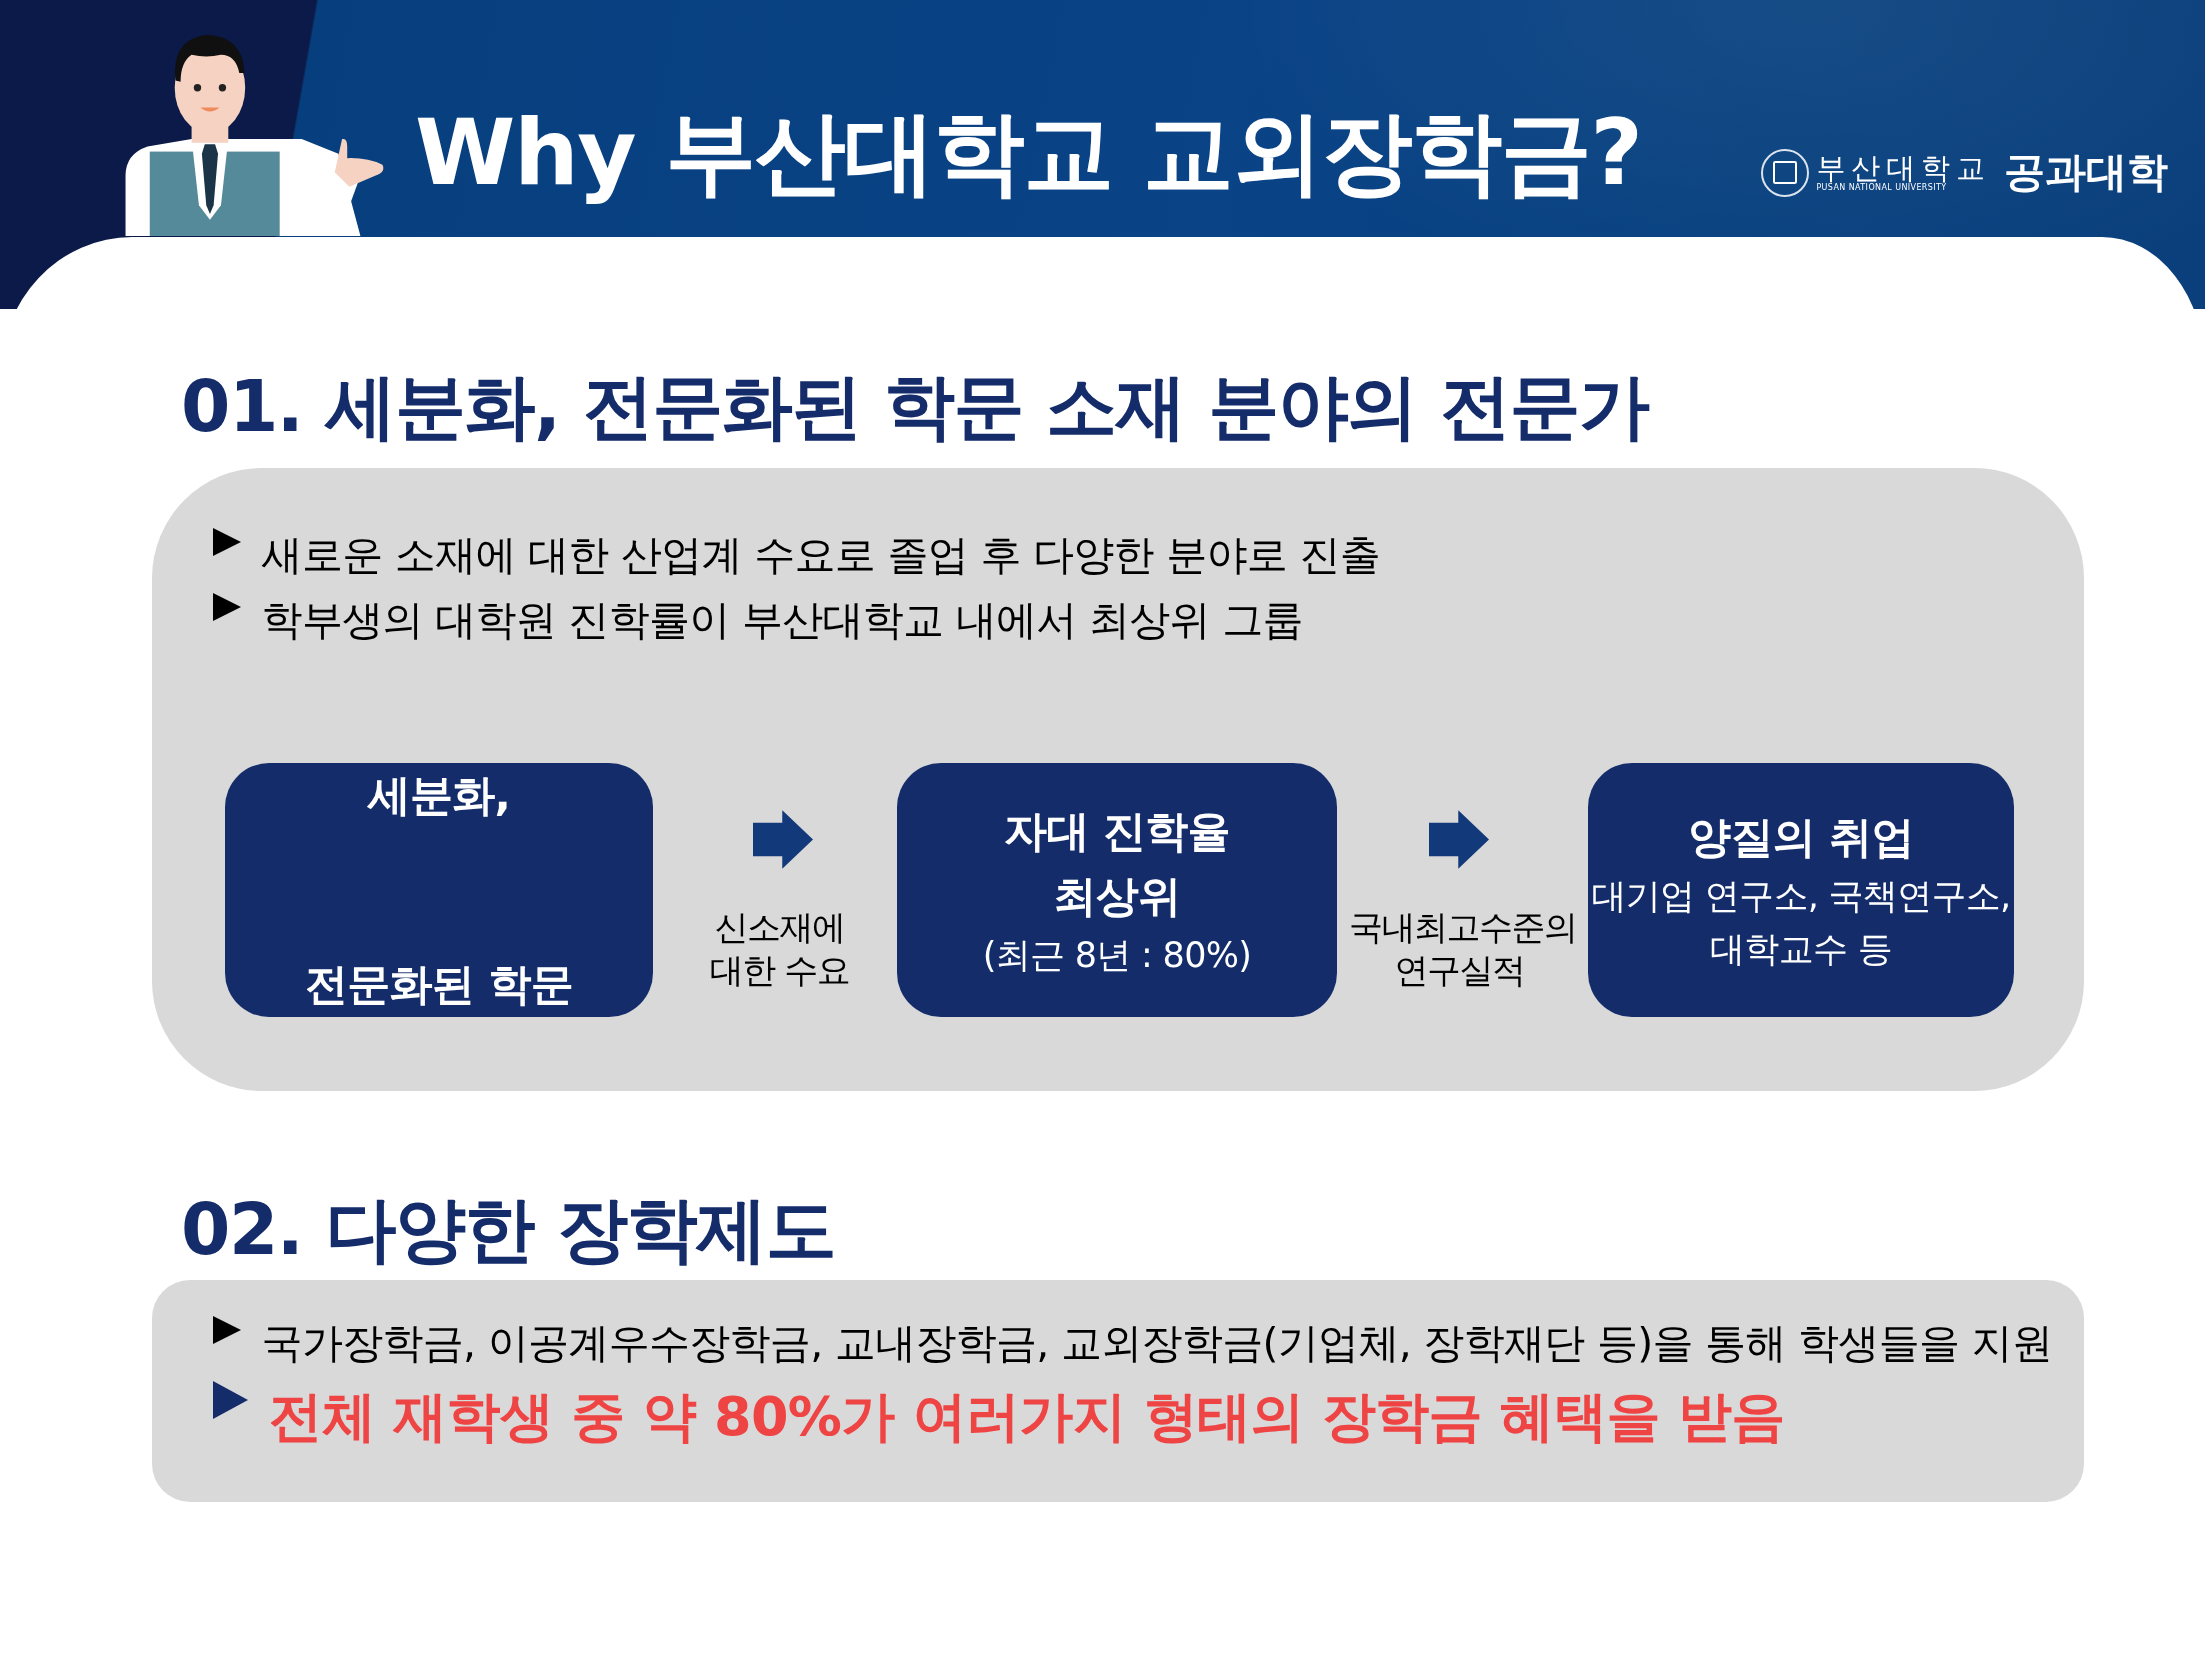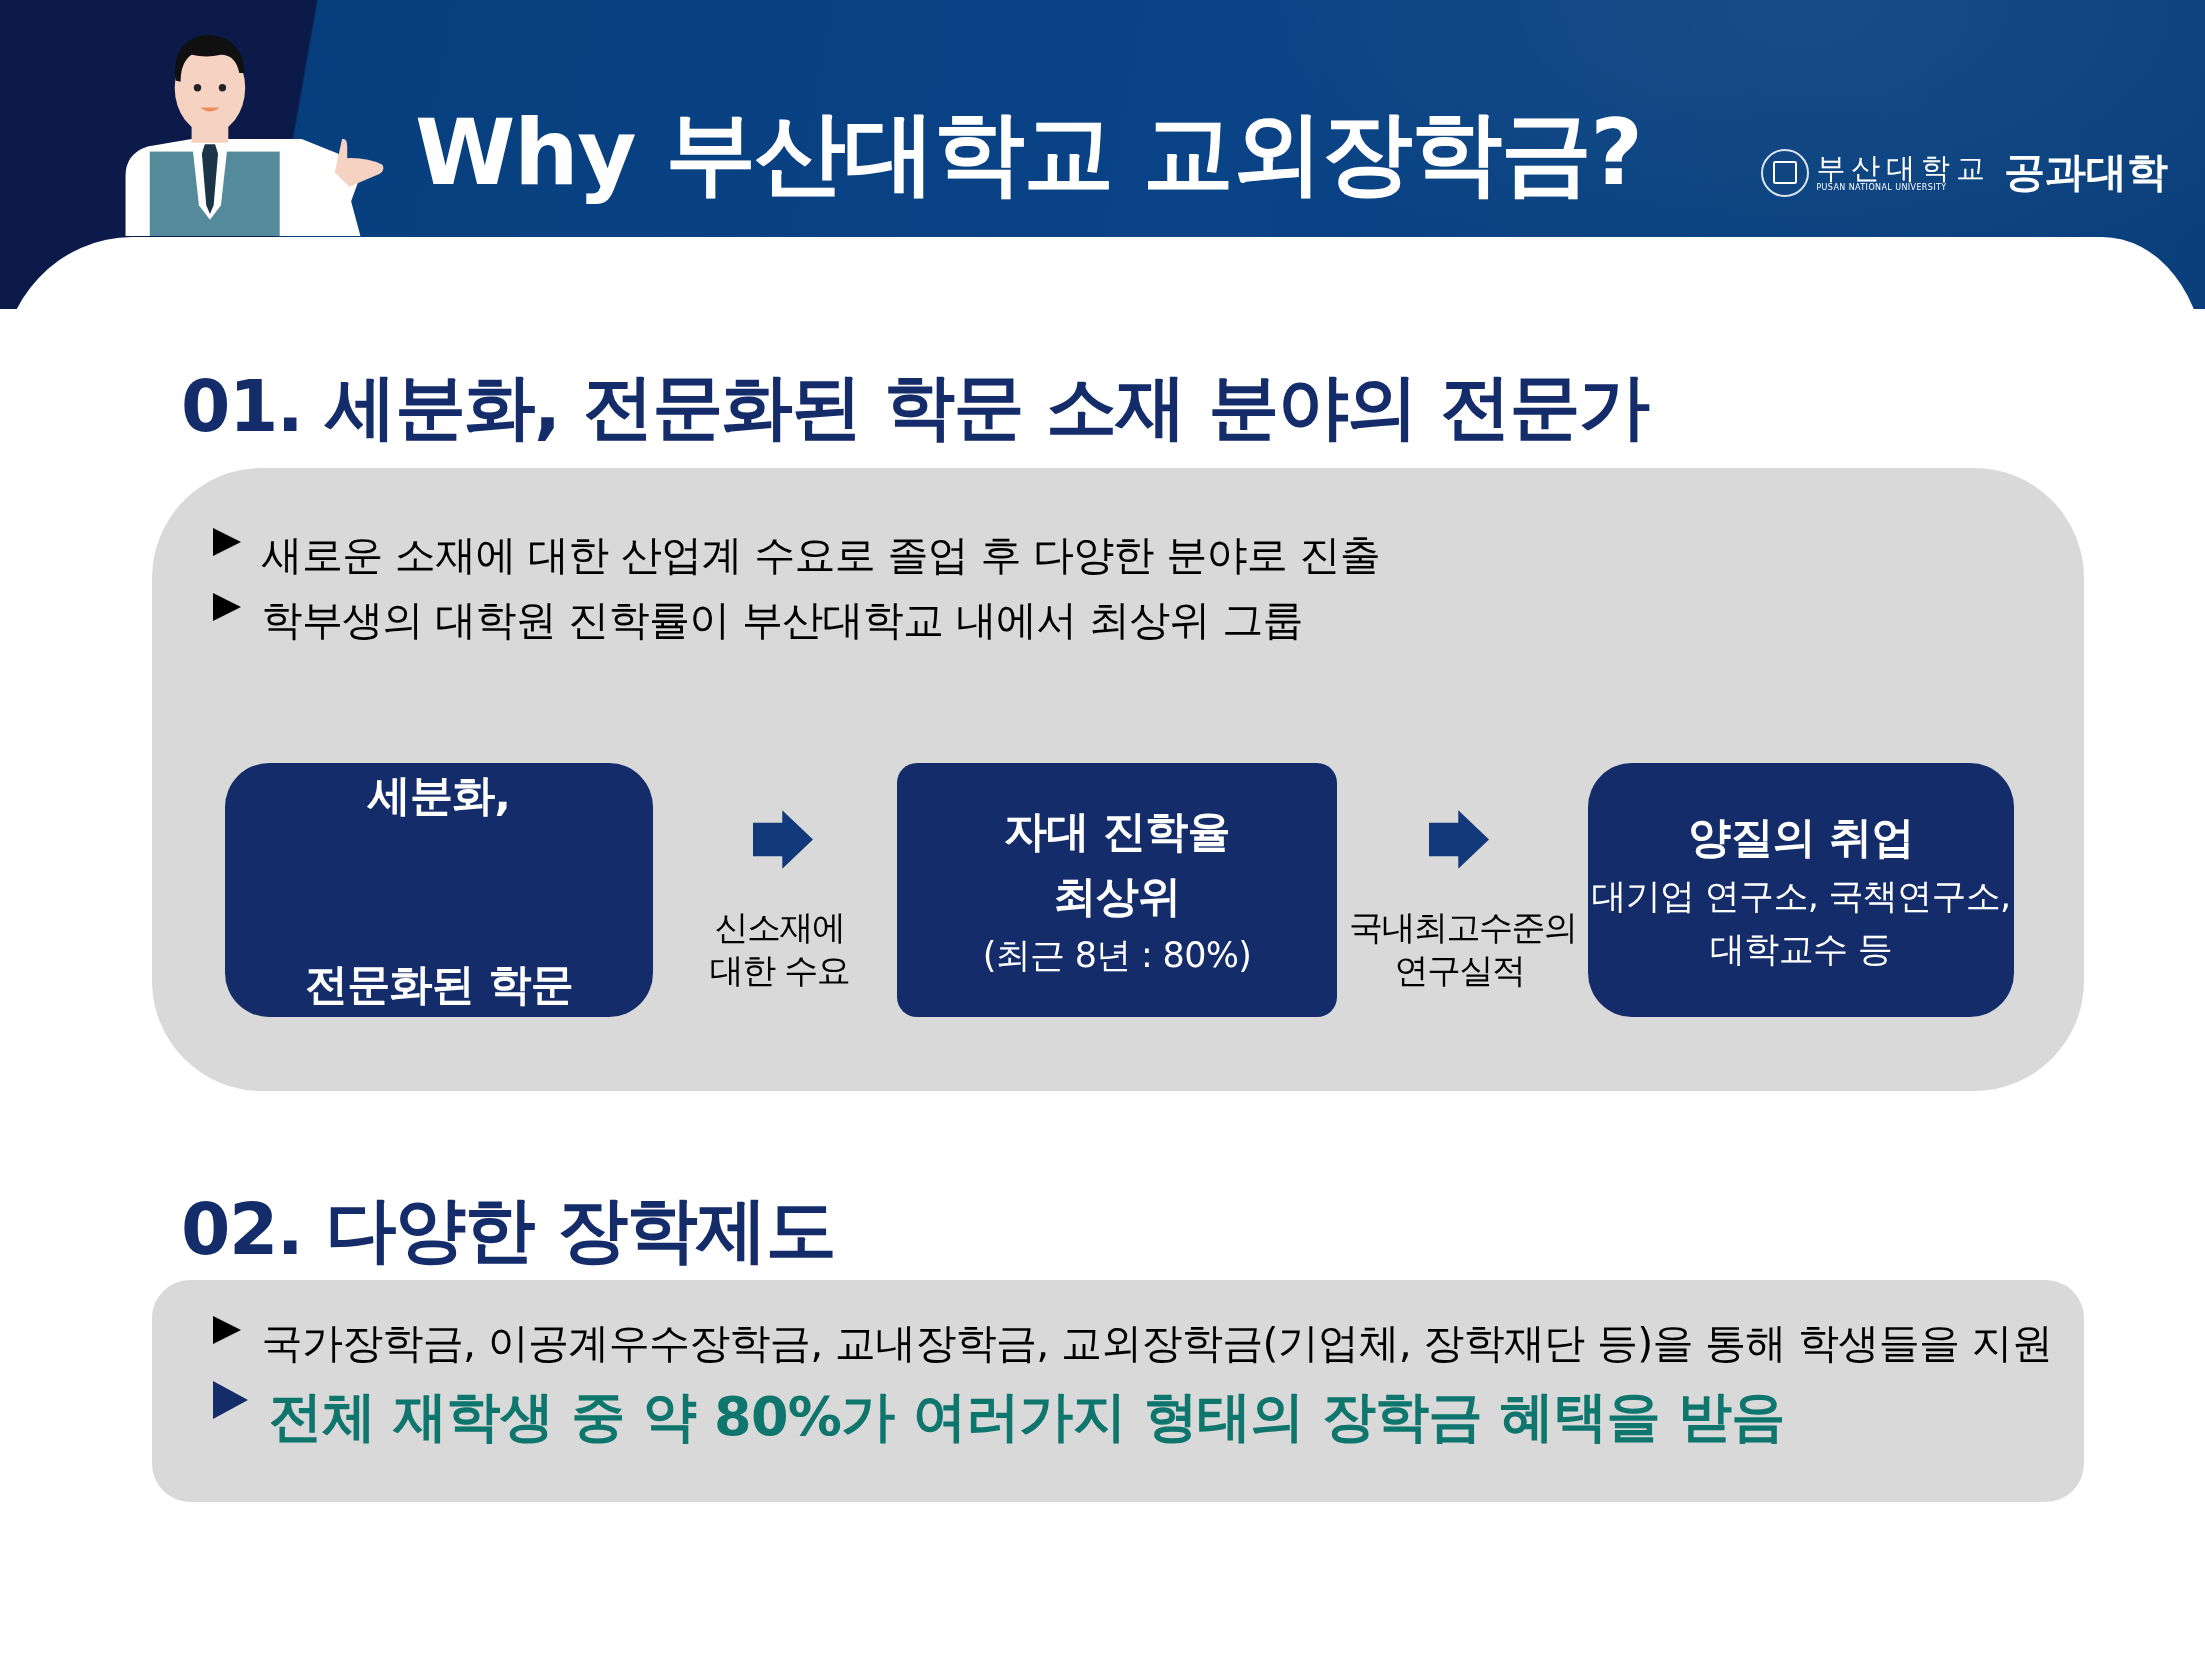--- a/index.html
+++ b/index.html
@@ -23,26 +23,26 @@
            border-top-left-radius:132px 140px; border-top-right-radius:103px 132px; }
   .character { position:absolute; left:118px; top:29px; width:294px; height:207px; }
   .section-title { position:absolute; font-size:71px; font-weight:bold; color:#152c6b; letter-spacing:-1.5px; white-space:nowrap; }
   .gray-box { position:absolute; background:#d9d9d9; }
   .box1 { left:152px; top:468px; width:1932px; height:623px; border-radius:110px; }
   .box2 { left:152px; top:1280px; width:1932px; height:222px; border-radius:38px; }
   .bullets { position:absolute; left:213px; }
   .bullet { display:flex; white-space:nowrap; font-size:41px; color:#000; height:65px; letter-spacing:-0.7px; }
   .bullet .tri { width:0; height:0; border-top:14.7px solid transparent; border-bottom:14.7px solid transparent;
                  border-left:28px solid #000; margin-right:20.6px; }
-  .bullet.strong { font-size:54px; font-weight:bold; color:#0f766e; height:76px; }
+  .bullet.strong { font-size:54px; font-weight:bold; color:#ef4444; height:76px; }
   .bullet.strong .tri { border-left-color:#152c6b; border-top-width:19px; border-bottom-width:19px; border-left-width:35px; }
   .flow-box { position:absolute; top:763px; height:254px; background:#142d6a; border-radius:44px;
               color:#fff; display:flex; flex-direction:column; align-items:center; justify-content:center; text-align:center; }
   .fb1 { left:225px; width:428px;justify-content:space-between; }
-  .fb2 { left:897px; width:440px;border-radius:20px; }
+  .fb2 { left:897px; width:440px; }
   .fb3 { left:1588px; width:426px; }
   .flow-box .big { font-size:43px; font-weight:bold; line-height:65px; letter-spacing:-0.7px; }
   .flow-box .small { font-size:35px; line-height:53px; letter-spacing:-0.7px; }
   .arrow { position:absolute; width:60px; height:59px; }
   .arrow-label { position:absolute; font-size:34px; color:#000; text-align:center; line-height:43px; letter-spacing:-1.5px; white-space:nowrap; }
 </style>
 </head>
 <body>
 
 <div class="header">

